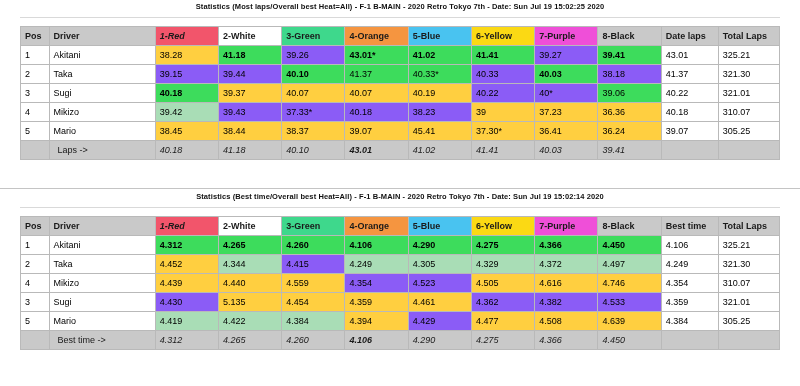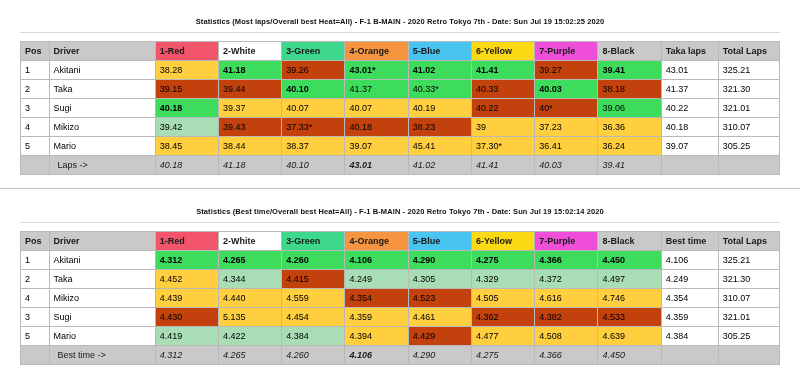--- a/index.html
+++ b/index.html
@@ -7,21 +7,21 @@
     width:800px;height:386px;background:#ffffff;
     font-family:"Liberation Sans", sans-serif;
     color:#000;overflow:hidden;
   }
   .page{position:relative;width:800px;height:386px;}
   .panel{position:absolute;left:0;width:800px;}
   .panel-1{top:0;height:190px;}
   .panel-2{top:190px;height:196px;border-radius:17px;}
   .title{
     text-align:center;font-size:7.5px;font-weight:bold;
-    letter-spacing:0.1px;padding-top:17px;color:#111;
+    letter-spacing:0.1px;padding-top:2px;color:#111;
   }
   .rule{
     margin:6px 20px 0 20px;border-top:1px solid #d9d9d9;
   }
   .tablewrap{padding:8px 18px 0 20px;}
   table{
     border-collapse:collapse;width:760px;table-layout:fixed;
     font-size:9px;
   }
   th,td{
@@ -42,32 +42,32 @@
   .col-tot{width:60px;}
   tbody td.pos,tbody td.driver{background:#ffffff;}
   td.num{text-align:left;}
   .b{font-weight:bold;}
   tfoot td{
     background:#c9c9c9;font-style:italic;color:#1a1a1a;
   }
   tfoot td.label{padding-left:8px;font-style:normal;}
   tfoot td.empty{background:#c9c9c9;}
   
-  .h-red{background:#f2556b !important;}
+  .h-red{background:#f2556b !important;font-style:italic;}
   .h-white{background:#ffffff !important;}
   .h-green{background:#3ed88c !important;}
   .h-orange{background:#f59540 !important;}
   .h-blue{background:#49c3f0 !important;}
   .h-yellow{background:#fbd914 !important;}
   .h-purple{background:#ef4fd8 !important;}
   .h-black{background:#c9c9c9 !important;}
   
   .f-gold{background:#ffcf40;}
   .f-green{background:#3ddc5c;}
-  .f-pale{background:#c2410c;}
+  .f-pale{background:#8b5cf6;}
   .f-mint{background:#a9ddb6;margin-top:20px;}
   .f-none{background:#ffffff;}
   .panel-divider{
     position:absolute;left:0;top:188px;width:800px;border-top:1px solid #c4c4c4;
   }
 </style>
 </head>
 <body>
 
 <div class="page">
@@ -96,21 +96,21 @@
               <th>Pos</th>
               <th>Driver</th>
               <th class="h-red">1-Red</th>
               <th class="h-white">2-White</th>
               <th class="h-green">3-Green</th>
               <th class="h-orange">4-Orange</th>
               <th class="h-blue">5-Blue</th>
               <th class="h-yellow">6-Yellow</th>
               <th class="h-purple">7-Purple</th>
               <th class="h-black">8-Black</th>
-              <th>Taka laps</th>
+              <th>Date laps</th>
               <th>Total Laps</th>
             </tr>
         </thead>
         <tbody id="t0-body">
             <tr>
               <td class="pos">1</td>
               <td class="driver">Akitani</td>
               <td class="num f-gold">38.28</td>
               <td class="num f-green b">41.18</td>
               <td class="num f-pale">39.26</td>

